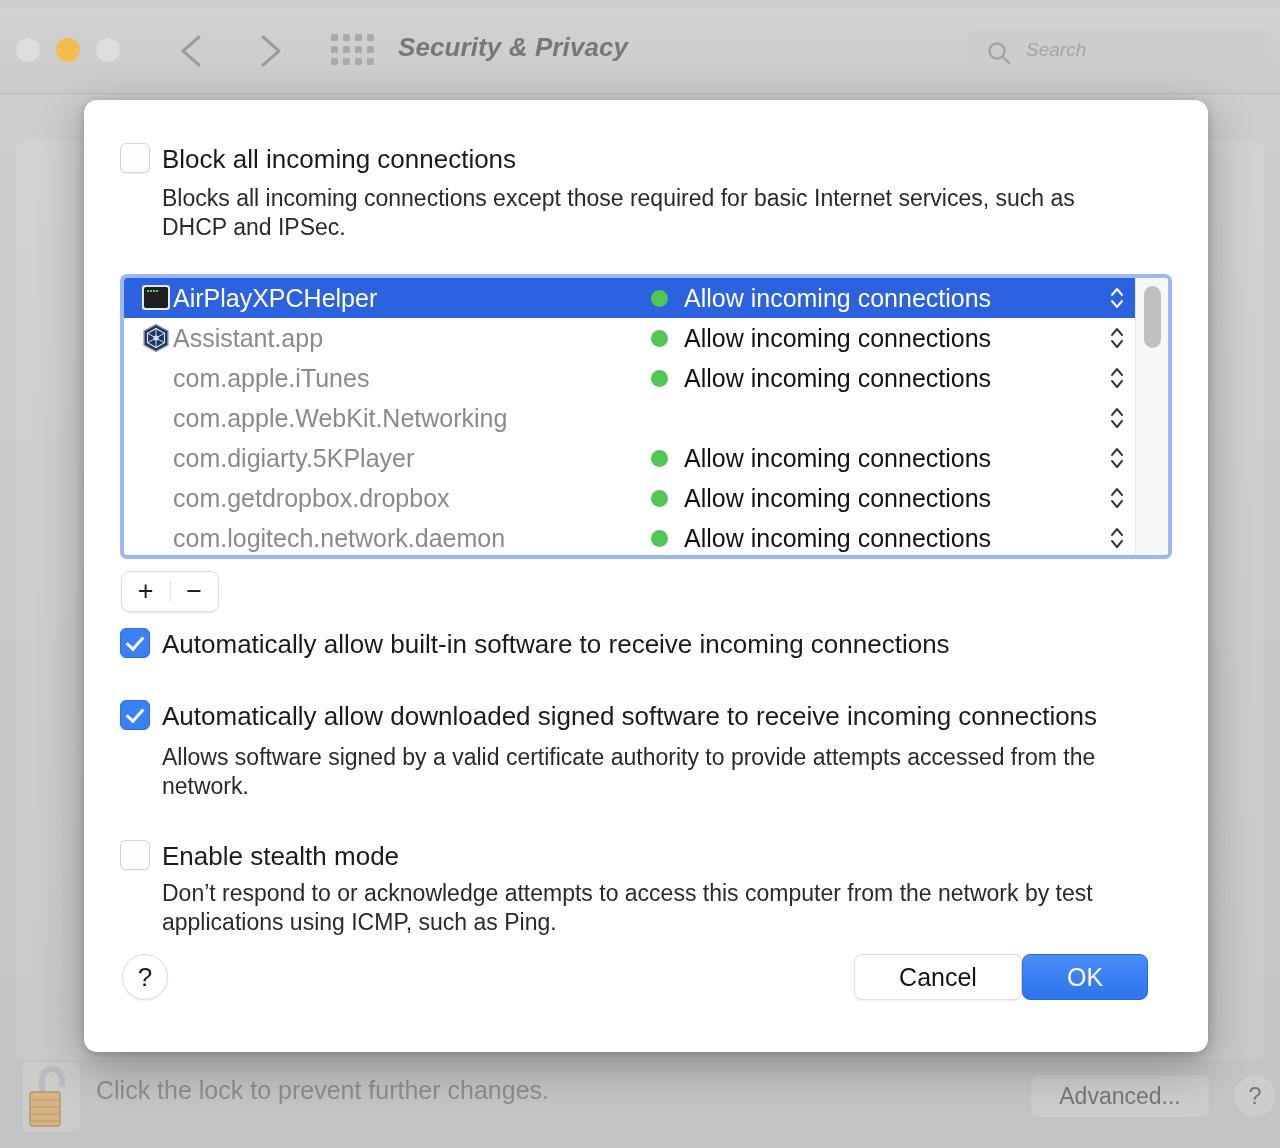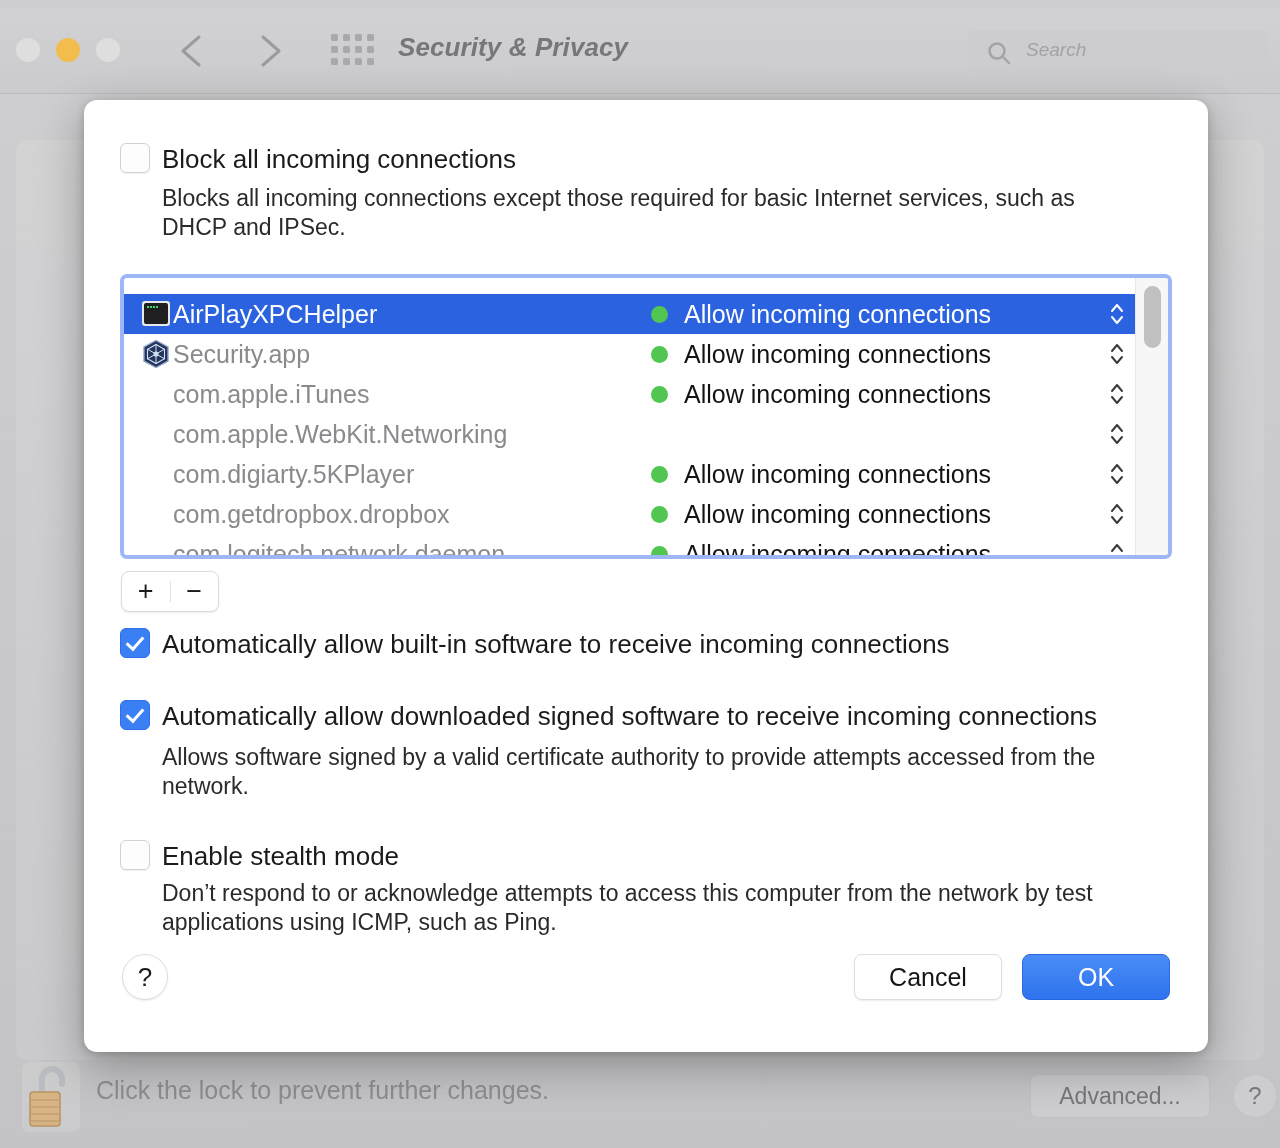--- a/index.html
+++ b/index.html
@@ -236,21 +236,21 @@
     width: 1052px;
     height: 285px;
     border-radius: 7px;
     border: 4px solid #9db6f5;
     box-sizing: border-box;
     background: #ffffff;
     overflow: hidden;
   }
   #applist {
     position: absolute;
-    left: 0; top: 16px;
+    left: 0; top: 0;
     width: 1011px;
     height: 277px;
     overflow: hidden;
     background: #fff;
   }
   .app-row {
     position: relative;
     height: 40px;
     display: flex;
     align-items: center;
@@ -363,38 +363,38 @@
     display: flex;
     align-items: center;
     justify-content: center;
     font-size: 26px;
     color: #1a1a1c;
   }
   #cancel-button {
     position: absolute;
     left: 770px;
     top: 854px;
-    width: 148px;
+    width: 168px;
     height: 46px;
     border-radius: 8px;
     background: #ffffff;
     border: 1px solid #dddddf;
     box-shadow: 0 1px 2px rgba(0,0,0,0.08);
     box-sizing: border-box;
     display: flex;
     align-items: center;
     justify-content: center;
     font-size: 25px;
     color: #151517;
   }
   #ok-button {
     position: absolute;
     left: 938px;
     top: 854px;
-    width: 148px;
+    width: 126px;
     height: 46px;
     border-radius: 8px;
     background: linear-gradient(180deg, #4a8cf7 0%, #2f73ee 100%);
     border: 1px solid #2a68dd;
     box-sizing: border-box;
     display: flex;
     align-items: center;
     justify-content: center;
     font-size: 25px;
     color: #ffffff;
@@ -504,21 +504,21 @@
             <div class="app-icon"><svg width="30" height="30" viewBox="0 0 30 30">
                 <polygon points="15,1.5 27,8 27,22 15,28.5 3,22 3,8" fill="#22355e" stroke="#8fa4c4" stroke-width="1.4"></polygon>
                 <polygon points="15,5.5 23.5,10.2 23.5,19.8 15,24.5 6.5,19.8 6.5,10.2" fill="none" stroke="#d7e1ef" stroke-width="1.1"></polygon>
                 <g stroke="#d7e1ef" stroke-width="1" fill="none">
                   <line x1="15" y1="5.5" x2="15" y2="24.5"></line>
                   <line x1="6.5" y1="10.2" x2="23.5" y2="19.8"></line>
                   <line x1="23.5" y1="10.2" x2="6.5" y2="19.8"></line>
                 </g>
                 <circle cx="15" cy="15" r="2.6" fill="#cfdcef"></circle>
               </svg></div>
-            <div class="app-name">Security.app</div>
+            <div class="app-name">Assistant.app</div>
             <div class="status-group">
               <span class="dot allow"></span>
               <span class="status-text">Allow incoming connections</span>
             </div>
             <div class="stepper" style="color: rgb(58, 58, 60);">
               <svg width="16" height="28" viewBox="0 0 16 28">
                 <polyline points="3,11 8,5 13,11" fill="none" stroke="currentColor" stroke-width="2" stroke-linecap="round" stroke-linejoin="round"></polyline>
                 <polyline points="3,17 8,23 13,17" fill="none" stroke="currentColor" stroke-width="2" stroke-linecap="round" stroke-linejoin="round"></polyline>
               </svg>
             </div>

